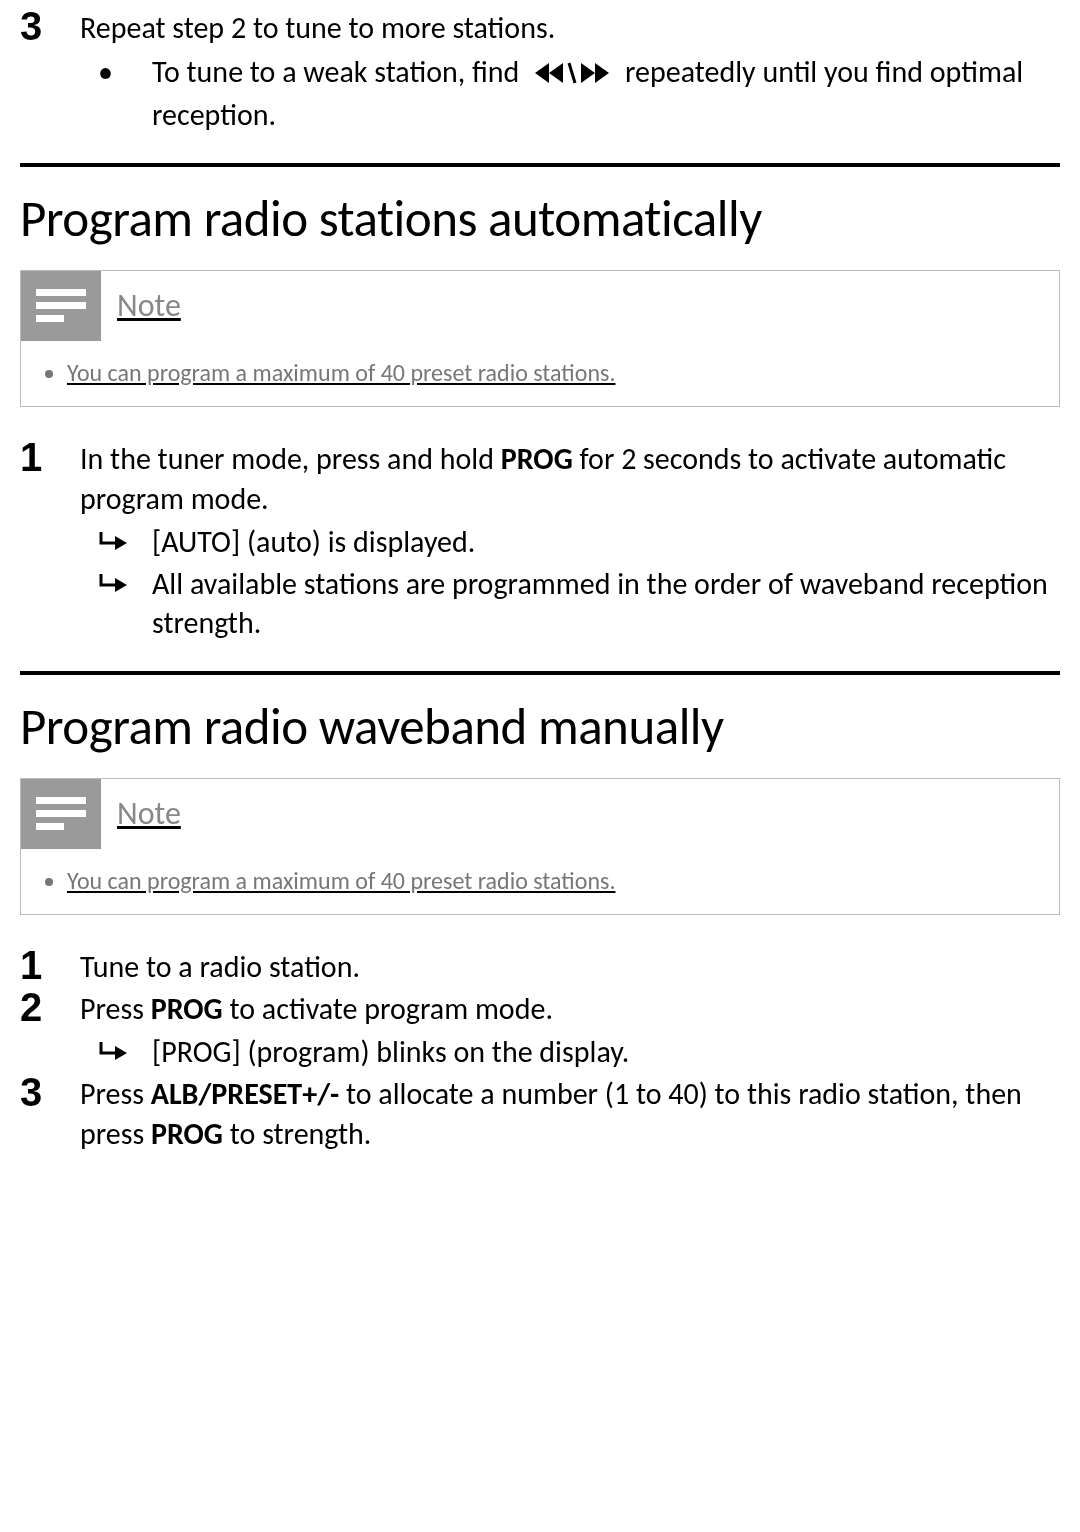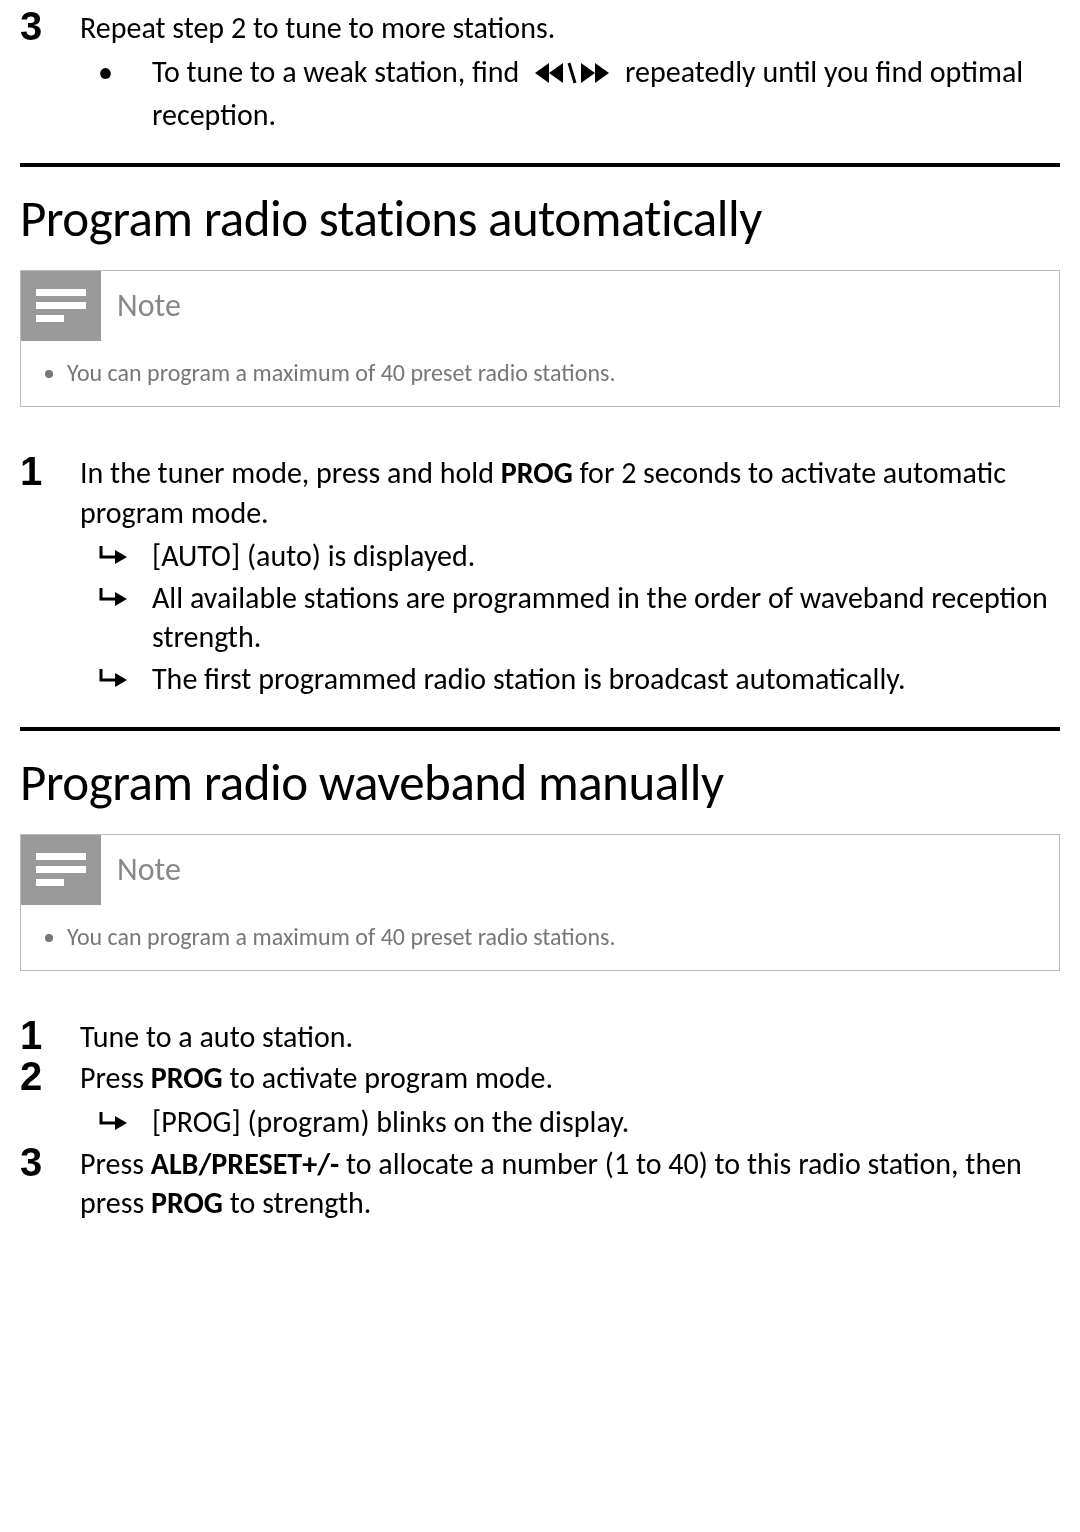--- a/index.html
+++ b/index.html
@@ -20,21 +20,22 @@
     margin: 28px 0 20px 0;
   }
   .h2 {
     font-size: 51px;
     font-weight: 500;
     margin: 0 0 20px 0;
     letter-spacing: -0.5px;
   }
   .note-box {
     border: 1px solid #bbb;
-    margin-bottom: 44px;
+    margin-bottom: 30px;
+    text-decoration: underline;
   }
   .note-head {
     display: flex;
     align-items: center;
   }
   .note-icon {
     width: 80px;
     height: 70px;
     background: #9a9a9a;
     display: inline-flex;
@@ -188,29 +189,20 @@
               </li>
               <li>
                 <span class="arrow-mark">
                   <svg width="30" height="22" viewBox="0 0 30 22">
                     <path d="M3 2 L3 13 L19 13" stroke="#000" stroke-width="3" fill="none"></path>
                     <polygon points="17,6 29,13 17,20" fill="#000"></polygon>
                   </svg>
                 </span>
                 <span class="sub-body">All available stations are programmed in the order of waveband reception strength.</span>
               </li>
-              <li>
-                <span class="arrow-mark">
-                  <svg width="30" height="22" viewBox="0 0 30 22">
-                    <path d="M3 2 L3 13 L19 13" stroke="#000" stroke-width="3" fill="none"></path>
-                    <polygon points="17,6 29,13 17,20" fill="#000"></polygon>
-                  </svg>
-                </span>
-                <span class="sub-body">The first programmed radio station is broadcast automatically.</span>
-              </li>
             </ul></div>
         </li>
       </ul>
   </div>
 
   <hr class="thick-rule">
 
   <div>
     <div class="h2">Program radio waveband manually</div>
 
@@ -228,21 +220,21 @@
       <div class="note-body">
         <ul>
           <li>You can program a maximum of 40 preset radio stations.</li>
         </ul>
       </div>
     </div>
 
     <ul class="ol-steps" id="manual-steps">
         <li>
           <div class="step-num">1</div>
-          <div class="step-body"><span><span>Tune to a auto station.</span></span></div>
+          <div class="step-body"><span><span>Tune to a radio station.</span></span></div>
         </li>
         <li>
           <div class="step-num">2</div>
           <div class="step-body"><span><span>Press </span><span class="bold">PROG</span><span> to activate program mode.</span></span><ul class="sub-arrows">
               <li>
                 <span class="arrow-mark">
                   <svg width="30" height="22" viewBox="0 0 30 22">
                     <path d="M3 2 L3 13 L19 13" stroke="#000" stroke-width="3" fill="none"></path>
                     <polygon points="17,6 29,13 17,20" fill="#000"></polygon>
                   </svg>

